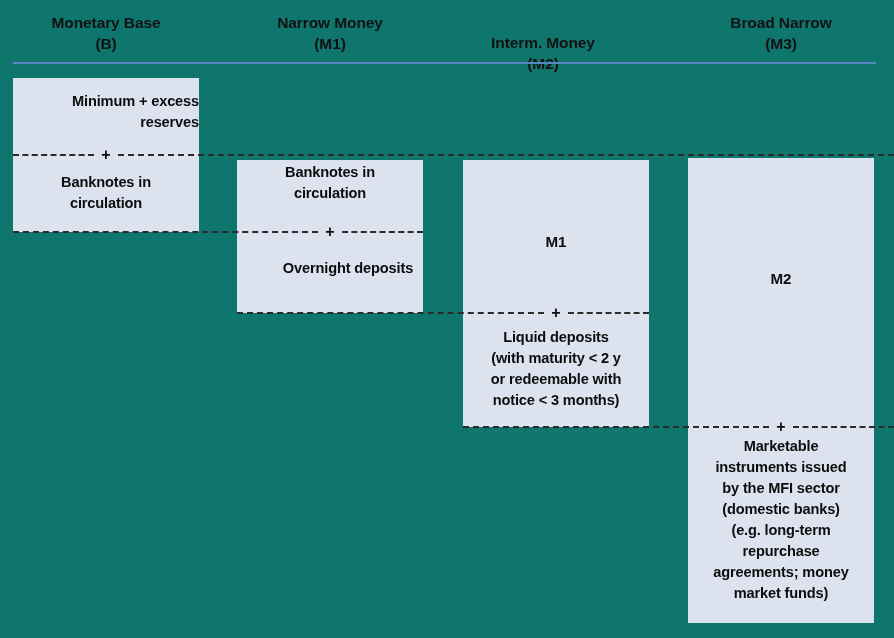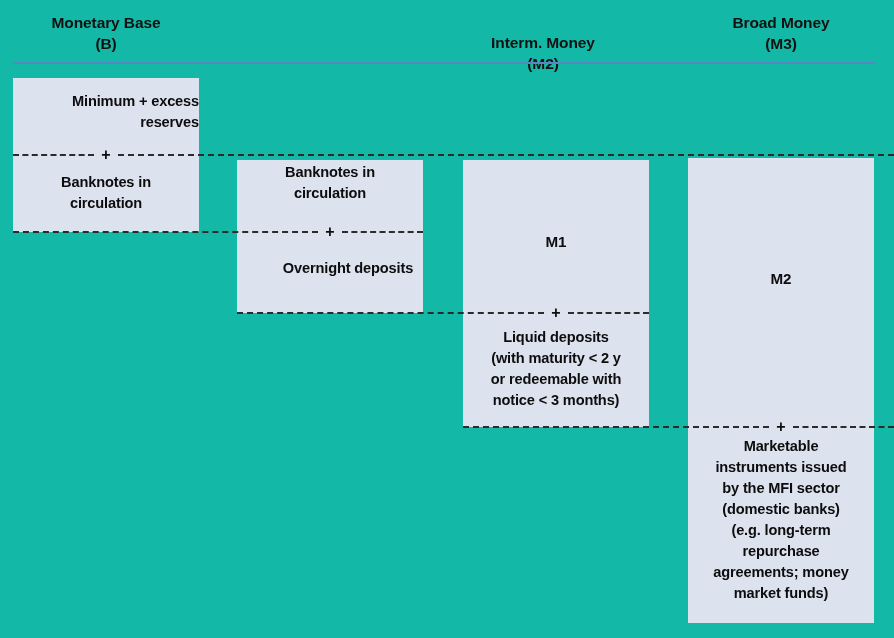--- a/index.html
+++ b/index.html
@@ -7,21 +7,21 @@
     padding: 0;
     background: #ffffff;
   }
   body {
     font-family: "Liberation Sans", sans-serif;
   }
   #canvas {
     position: relative;
     width: 894px;
     height: 638px;
-    background: #14b8a6;
+    background: #0f766e;
     overflow: hidden;
   }
 
   
   .col-header {
     position: absolute;
     top: 12px;
     height: 44px;
     text-align: center;
     font-size: 15.5px;
@@ -91,28 +91,32 @@
 </head>
 <body>
 
 <div id="canvas">
 
   <div class="col-header" style="left:13px; width:186px;">
     <span class="hl">Monetary Base</span>
     <span class="hl">(B)</span>
   </div>
 
+  <div class="col-header" style="left:237px; width:186px;">
+    <span class="hl">Narrow Money</span>
+    <span class="hl">(M1)</span>
+  </div>
 
   <div class="col-header" style="left:450px; width:186px;margin-top:20px;">
     <span class="hl">Interm.  Money</span>
     <span class="hl">(M2)</span>
   </div>
 
   <div class="col-header" style="left:688px; width:186px;">
-    <span class="hl">Broad Money</span>
+    <span class="hl">Broad Narrow</span>
     <span class="hl">(M3)</span>
   </div>
 
   <div id="header-rule"></div>
 
   <div class="agg-box" style="left:13px; top:78px; width:186px; height:154px;"></div>
 
   <div class="agg-box" style="left:237px; top:160px; width:186px; height:153px;"></div>
 
   <div class="agg-box" style="left:463px; top:160px; width:186px; height:267px;"></div>

